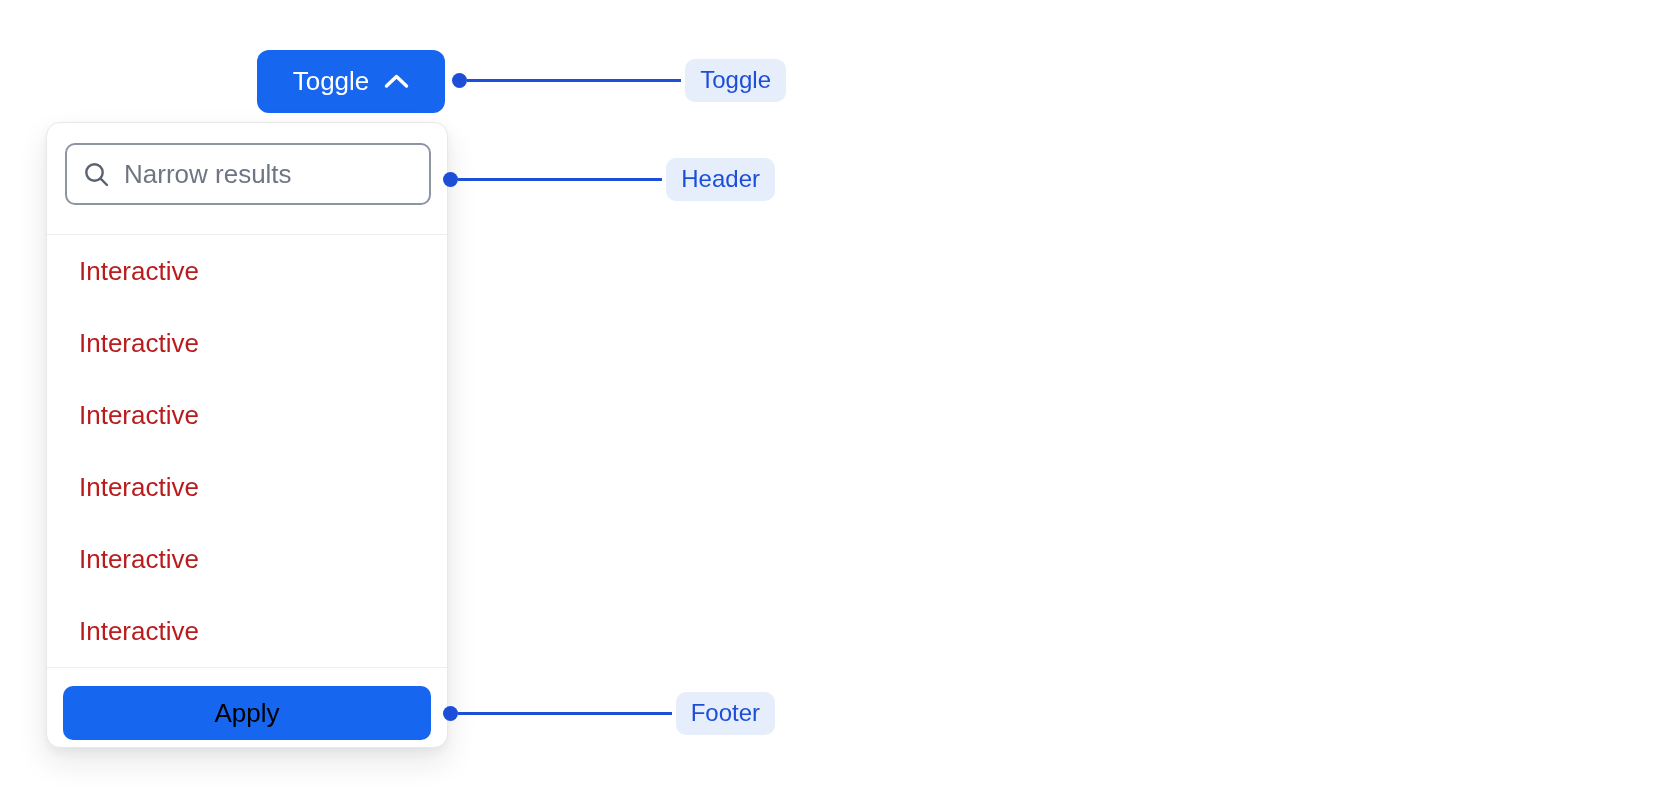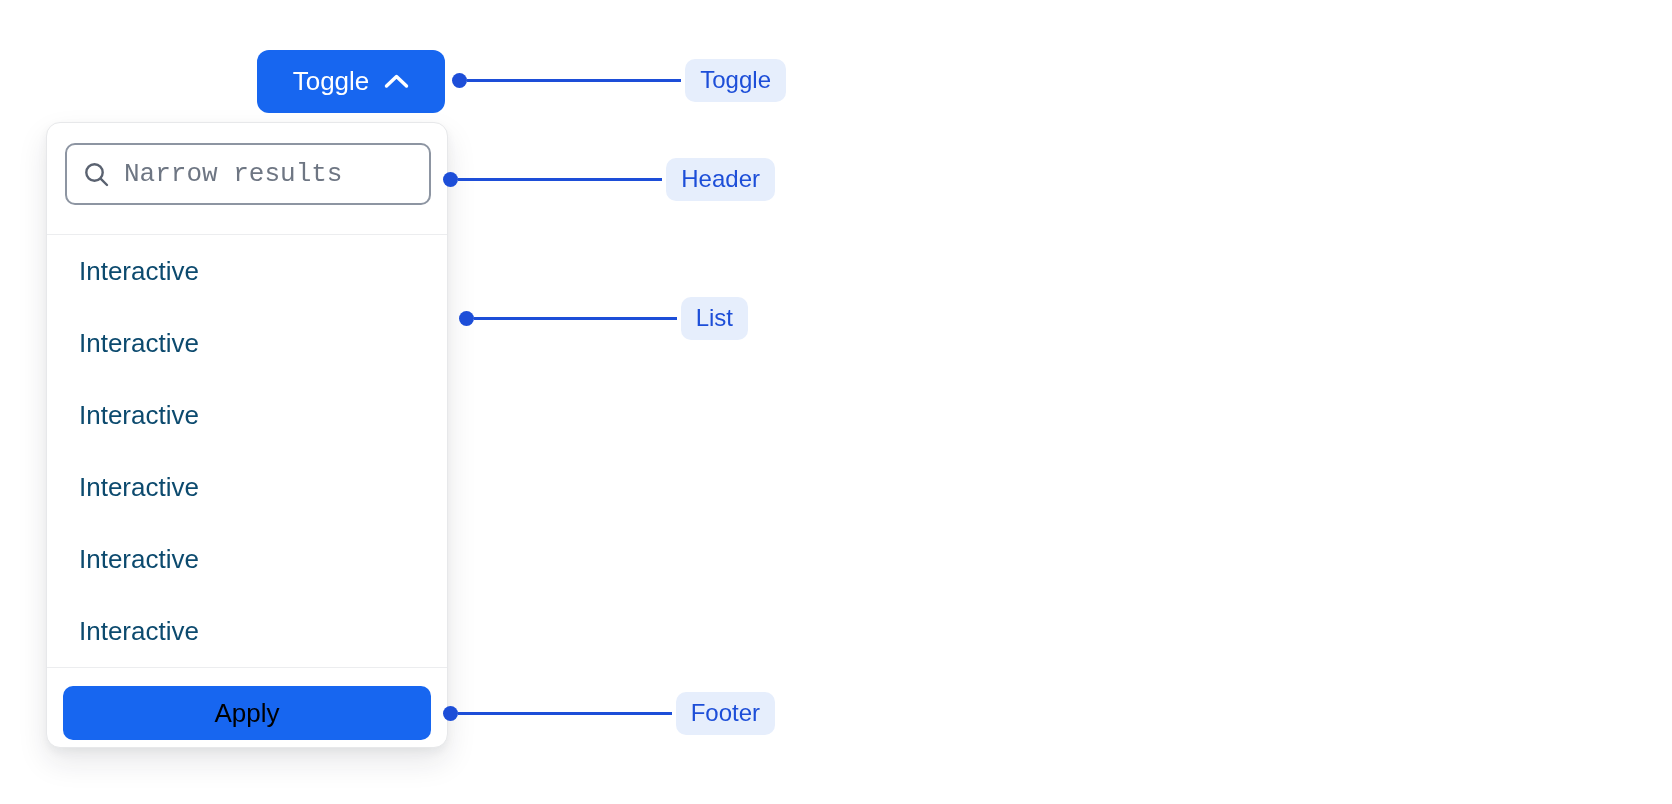--- a/index.html
+++ b/index.html
@@ -63,35 +63,35 @@
     padding: 0 16px;
     gap: 14px;
     background: #ffffff;
   }
   .search-box svg { flex: 0 0 auto; }
   .search-box input {
     border: none;
     outline: none;
     flex: 1 1 auto;
     min-width: 0;
-    font-family: Liberation Mono, monospace;
+    font-family: Liberation Sans, sans-serif;
     font-size: 26px;
     color: #ef4444;
     background: transparent;
   }
   .search-box input::placeholder { color: #6e7683; opacity: 1; }
 
   .panel-list { flex: 1 1 auto; display: flex; flex-direction: column; }
   .list-item {
     height: 72px;
     display: flex;
     align-items: center;
     padding-left: 32px;
     font-size: 26px;
-    color: #0c4a6e;
+    color: #b91c1c;
     cursor: pointer;
   }
 
   .panel-footer {
     flex: 0 0 auto;
     height: 82px;
     border-top: 1px solid #eceDef;
     padding: 18px 16px 0 16px;
   }
   .apply-btn {
@@ -190,25 +190,20 @@
     <span class="line"></span>
     <span class="badge">Toggle</span>
   </div>
 
   <div class="callout callout-header">
     <span class="dot"></span>
     <span class="line"></span>
     <span class="badge">Header</span>
   </div>
 
-  <div class="callout callout-list">
-    <span class="dot"></span>
-    <span class="line"></span>
-    <span class="badge">List</span>
-  </div>
 
   <div class="callout callout-footer">
     <span class="dot"></span>
     <span class="line"></span>
     <span class="badge">Footer</span>
   </div>
 
 </div>
 
 </body></html>

